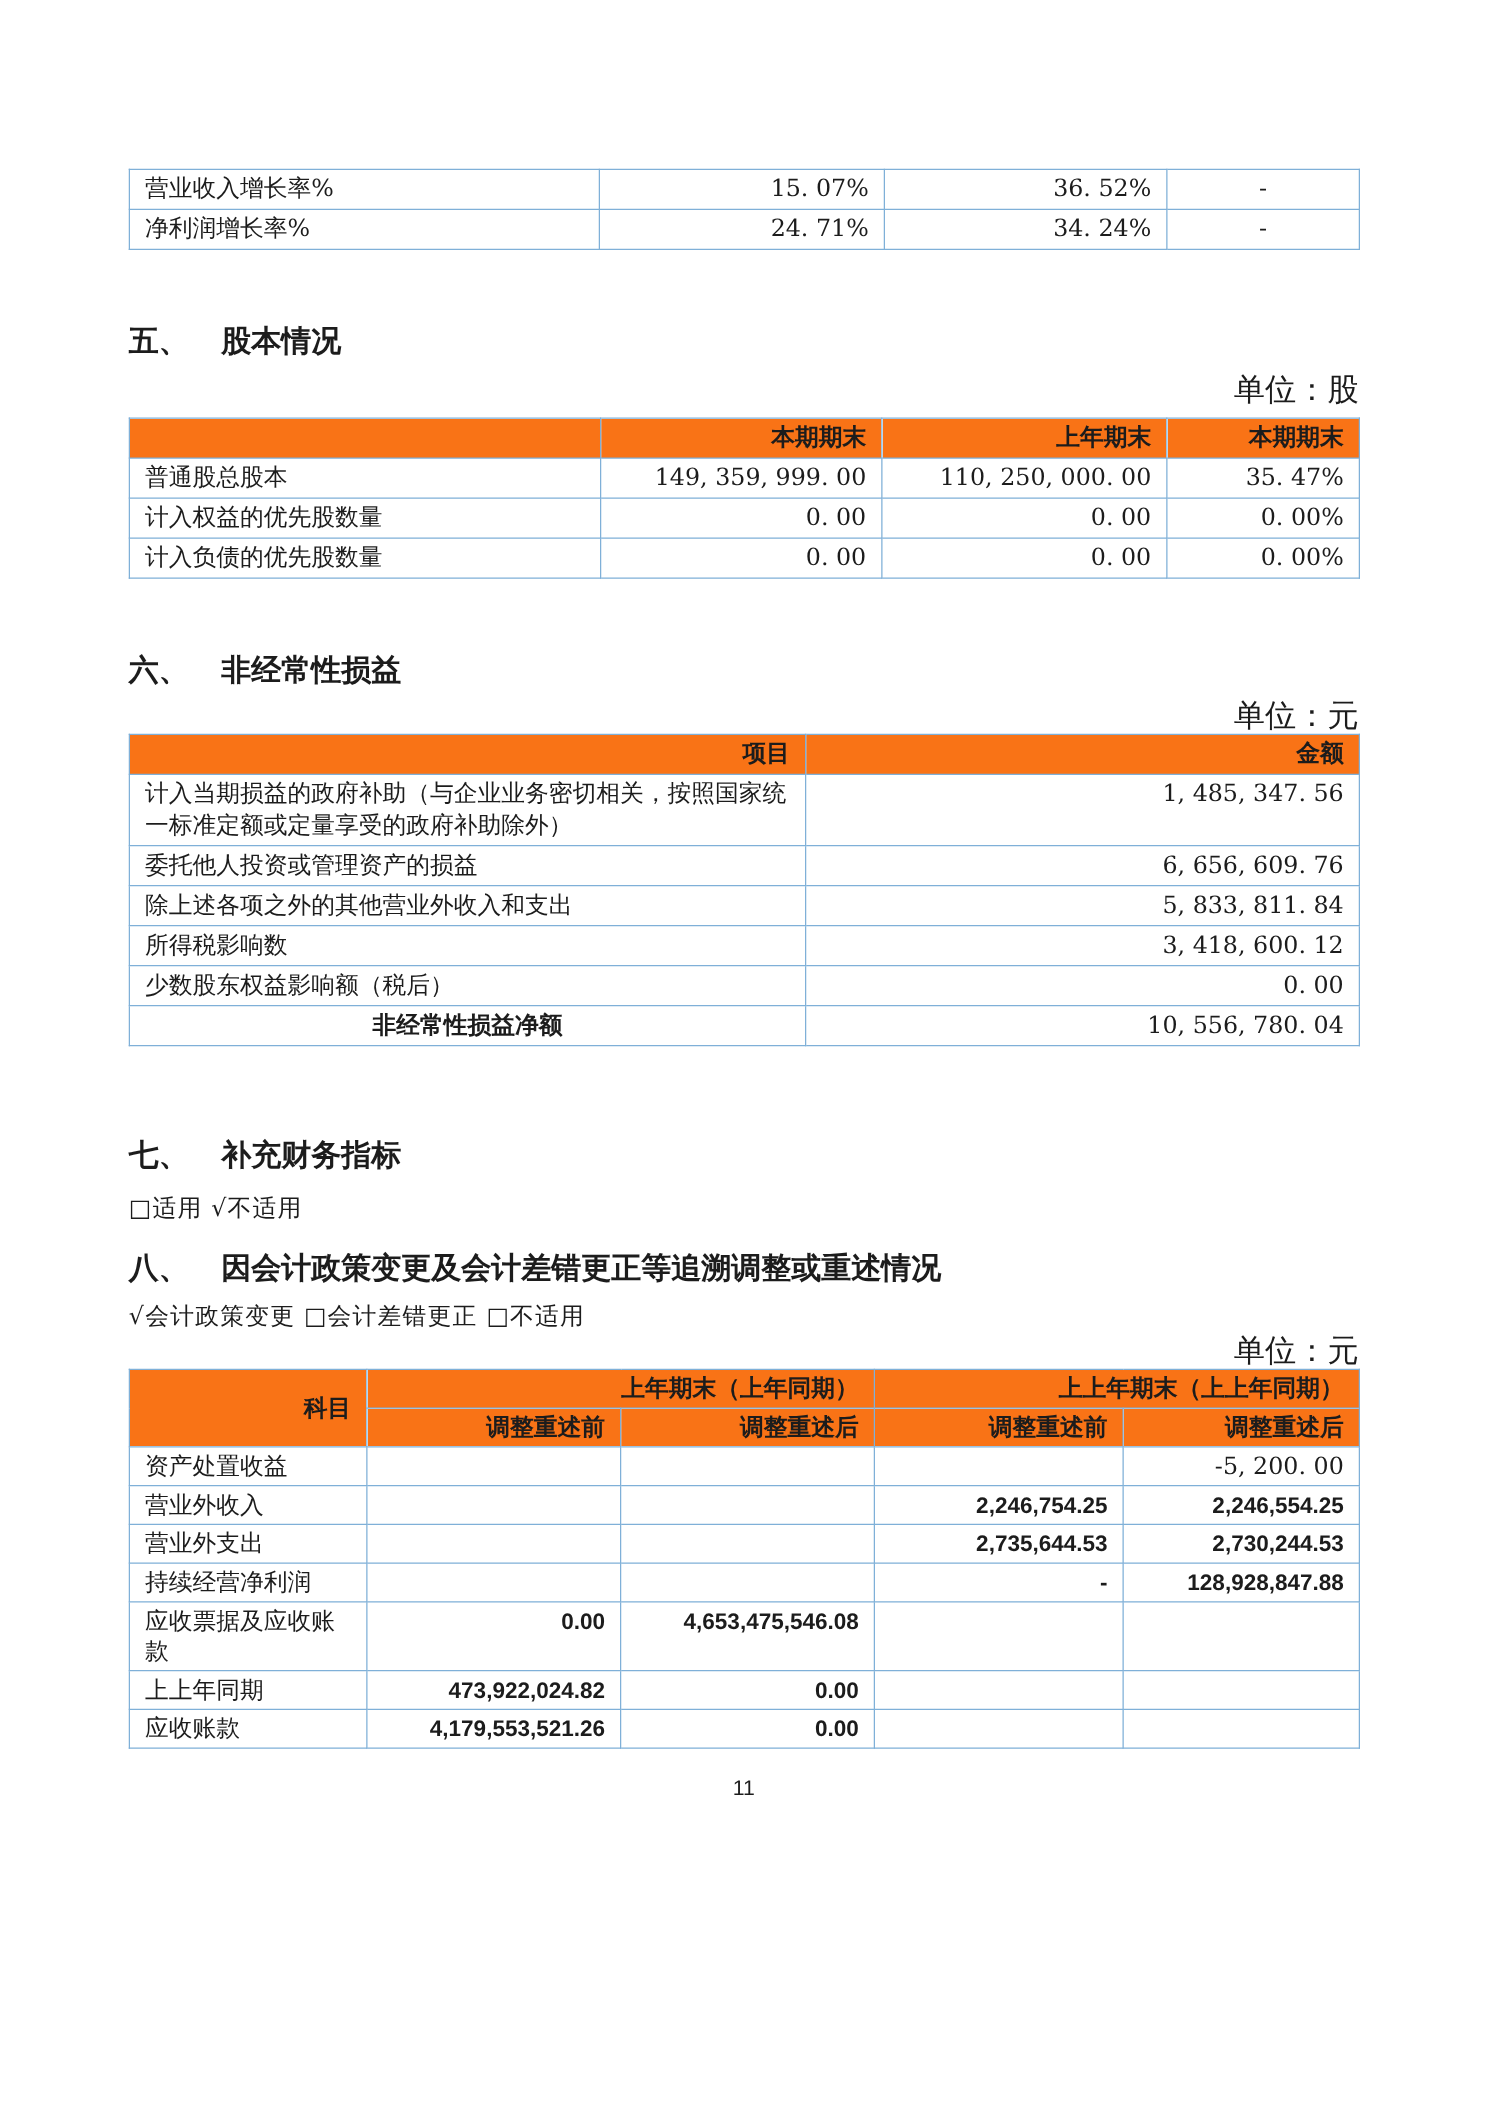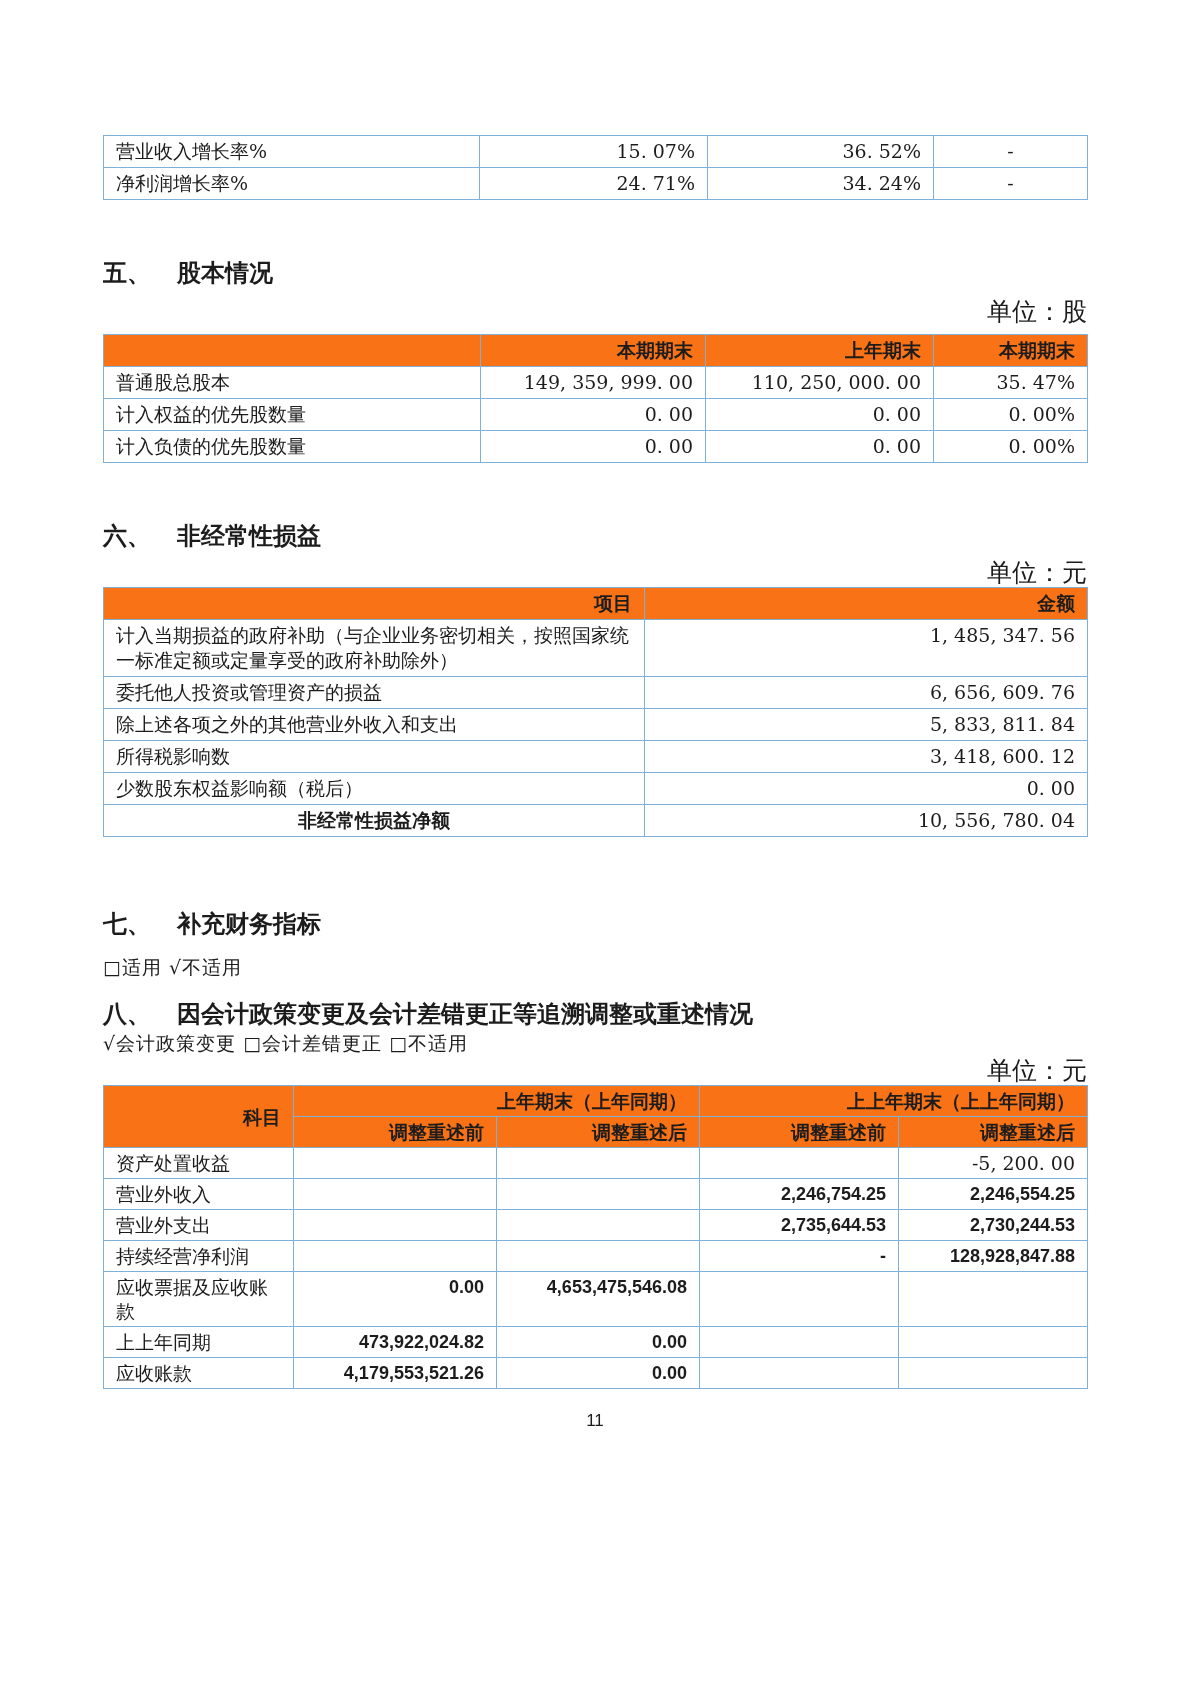--- a/index.html
+++ b/index.html
@@ -36,21 +36,21 @@
   .t-growth { margin-top:135px; }
   .sec-5 { margin-top:56px; }
   .unit-5 { margin-top:10px; }
   .t-5 { margin-top:10px; }
   .sec-6 { margin-top:56px; }
   .unit-6 { margin-top:8px; }
   .t-6 { margin-top:2px; }
   .sec-7 { margin-top:70px; }
   .opts-7 { margin-top:14px; }
   .sec-8 { margin-top:18px; }
-  .opts-8 { }
+  .opts-8 { margin-top:10px; }
   .unit-8 { margin-top:4px; }
   .t-8 { margin-top:2px; }
   .t-8 td { line-height:24px; }
   .pageno { margin-top:22px; text-align:center; font-size:17px; font-family:"Liberation Sans","DejaVu Sans",sans-serif; }
 </style>
 </head>
 <body>
 
 <div class="page">
   <div class="content">

